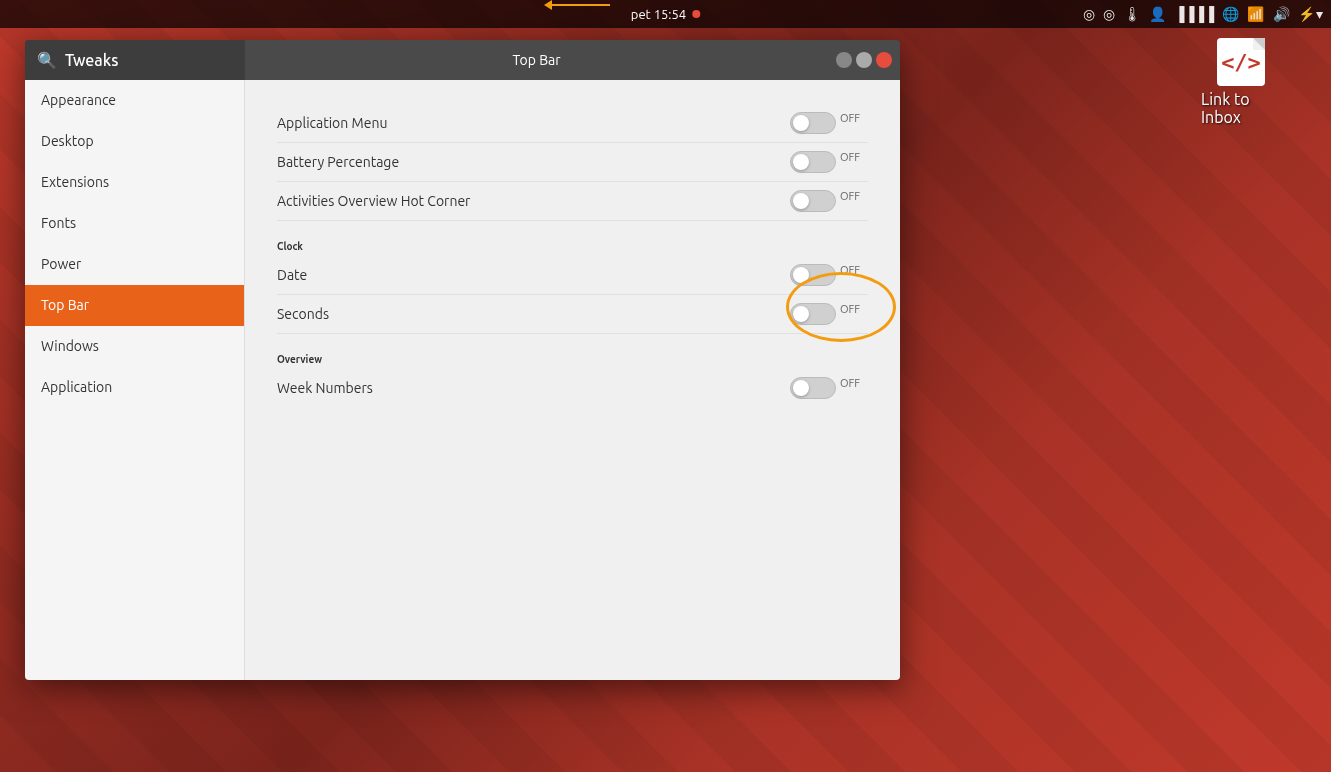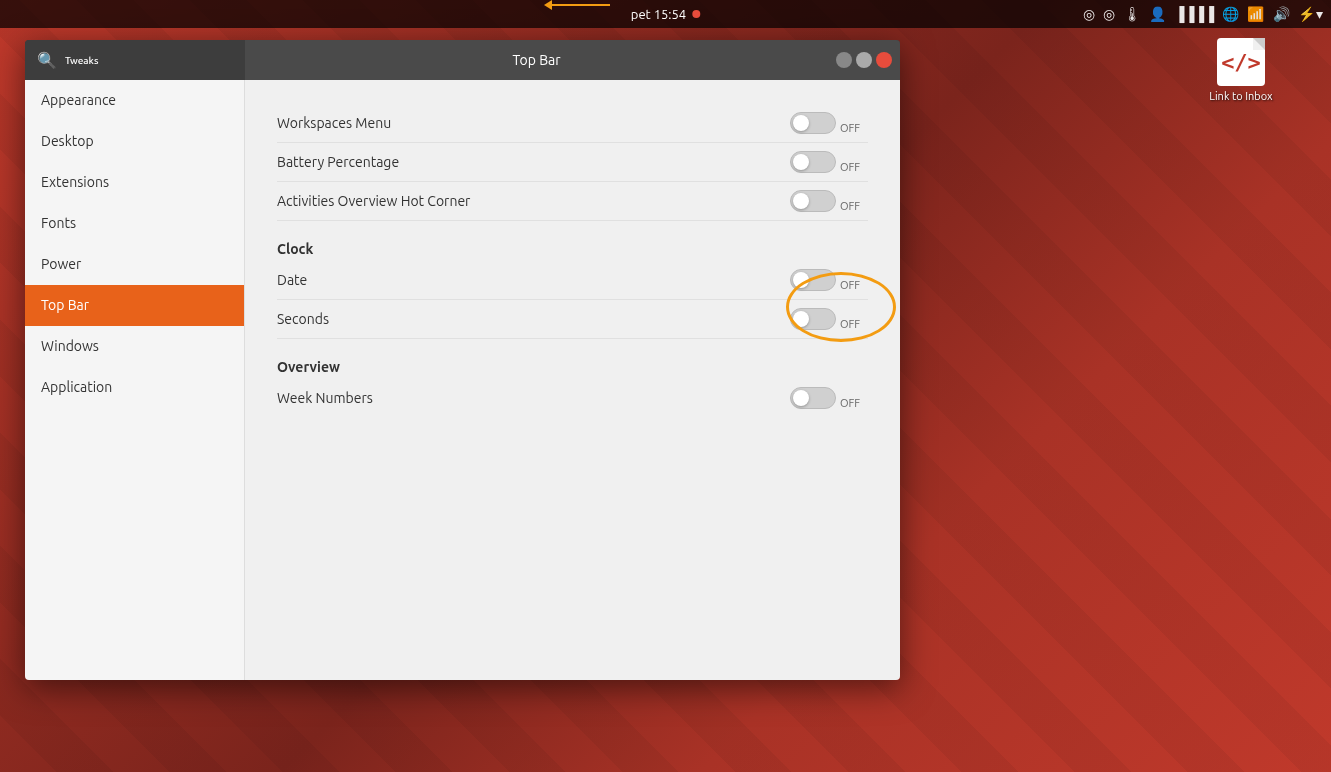--- a/index.html
+++ b/index.html
@@ -111,21 +111,21 @@
       position: absolute;
       top: 0;
       right: 0;
       width: 0;
       height: 0;
       border-left: 12px solid #f0f0f0;
       border-top: 12px solid #ccc;
     }
     .desktop-icon-label {
       color: white;
-      font-size: 11px;
+      font-size: 16px;
       text-align: left;
       text-shadow: 1px 1px 2px rgba(0,0,0,0.8);
     }
 
     
     .window {
       position: absolute;
       top: 40px;
       left: 25px;
       width: 875px;
@@ -154,21 +154,21 @@
       background: #3d3d3d;
       height: 100%;
     }
     .search-icon-btn {
       color: #ccc;
       font-size: 16px;
       cursor: pointer;
     }
     .titlebar-app-name {
       color: white;
-      font-size: 10px;
+      font-size: 16px;
       font-weight: 500;
     }
     .titlebar-center {
       flex: 1;
       display: flex;
       align-items: center;
       justify-content: center;
       background: #4a4a4a;
       height: 100%;
     }
@@ -247,21 +247,21 @@
       gap: 32px;
     }
     .setting-label {
       font-size: 14px;
       color: #333;
     }
 
     
     .toggle {
       display: flex;
-      align-items: flex-end;
+      align-items: flex-start;
       gap: 0;
       cursor: pointer;
     }
     .toggle-track {
       width: 46px;
       height: 22px;
       background: #d0d0d0;
       border-radius: 11px;
       position: relative;
       border: 1px solid #bbb;
@@ -278,21 +278,21 @@
     }
     .toggle-label {
       font-size: 11px;
       color: #666;
       margin-left: 4px;
       min-width: 28px;
     }
 
     
     .section-header {
-      font-size: 14px;
+      font-size: 10px;
       font-weight: 600;
       color: #333;
       margin-top: 20px;
       margin-bottom: 4px;
     }
 
     
     .highlight-circle {
       position: absolute;
       width: 110px;
@@ -394,21 +394,21 @@
           <span>Windows</span>
         </div>
         <div class="sidebar-item">
           <span>Application</span>
         </div>
       </div>
 
       <div class="content">
 
         <div class="setting-row">
-          <span class="setting-label">Workspaces Menu</span>
+          <span class="setting-label">Application Menu</span>
           <div class="toggle">
             <div class="toggle-track">
               <div class="toggle-thumb"></div>
             </div>
             <span class="toggle-label">OFF</span>
           </div>
         </div>
 
         <div class="setting-row">
           <span class="setting-label">Battery Percentage</span>

